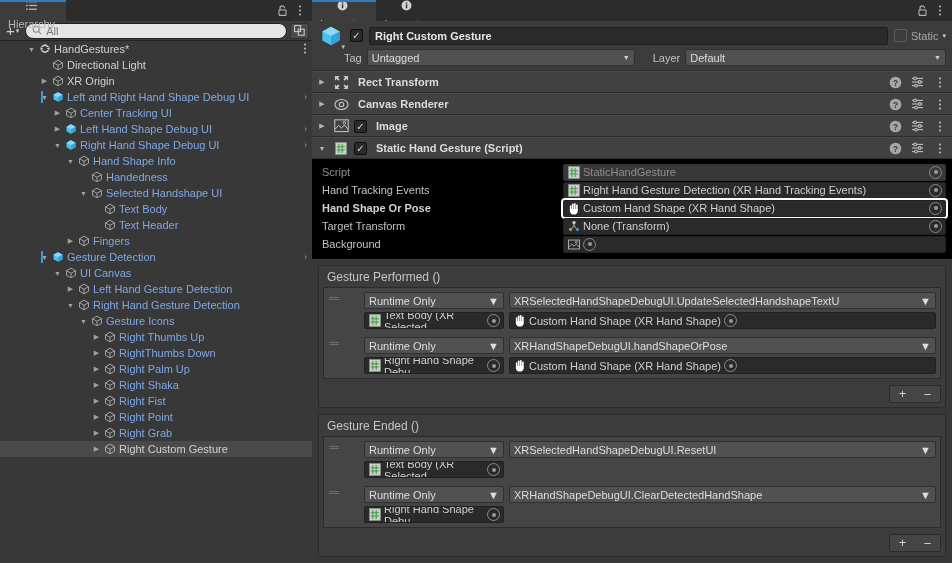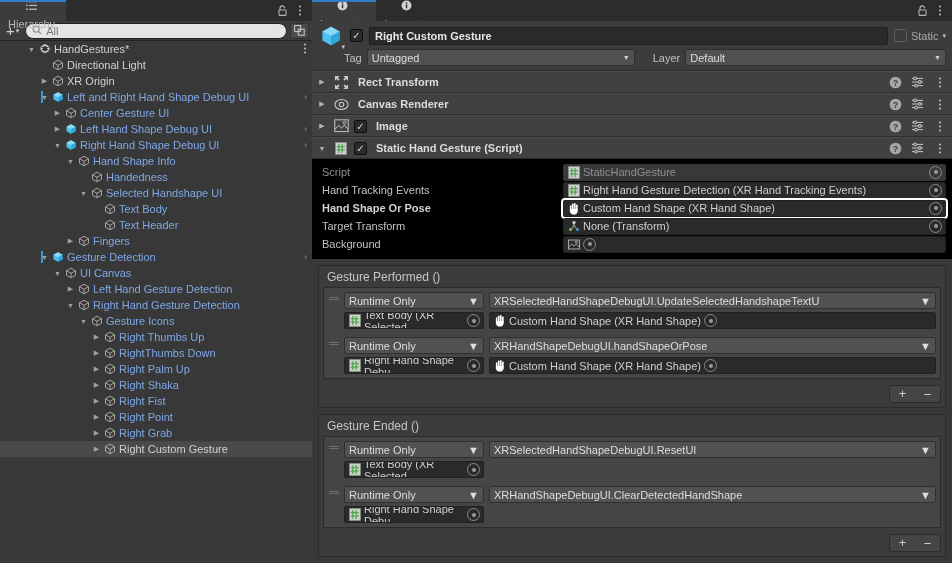--- a/index.html
+++ b/index.html
@@ -104,21 +104,21 @@
   .targetdot i { width:4px; height:4px; border-radius:50%; background:#9a9a9a; display:block;}
 
   
   .evtbox { margin:6px 6px 0 6px; background:#3c3c3c; border:1px solid #2b2b2b; }
   .evttitle { padding:4px 8px 3px 8px; color:#c6c6c6; font-size:12px; background:#3c3c3c;}
   .evtlist { border:1px solid #2b2b2b; margin:0 4px 4px 4px; background:#454545; }
   .evtrow { padding:4px 4px 4px 4px; display:flex; gap:4px; }
   .evtgrip { width:12px; display:flex; align-items:flex-start; justify-content:center; padding-top:5px; }
   .evtgrip span { display:block; width:10px; height:0; border-top:1px solid #6d6d6d; border-bottom:1px solid #6d6d6d; height:3px;}
   .evtcols { flex:1; }
-  .evtline { display:flex; gap:5px; align-items:center; margin-bottom:3px; }
+  .evtline { display:flex; gap:5px; align-items:center; margin-bottom:3px;margin-left:20px; }
   .evtline:last-child { margin-bottom:0; }
   .selL {
     width:140px; height:17px; background:#515151; border:1px solid #303030; border-radius:2px;
     display:flex; align-items:center; justify-content:space-between; padding:0 4px; color:#dedede; font-size:11px;
   }
   .selR {
     flex:1; height:17px; background:#515151; border:1px solid #303030; border-radius:2px;
     display:flex; align-items:center; justify-content:space-between; padding:0 4px; color:#dedede; font-size:11px;
     overflow:hidden; white-space:nowrap;
   }
@@ -265,21 +265,21 @@
         <div class="hrow blue">
           <span style="display:inline-block;width:52px;flex:0 0 52px;"></span>
           <span class="arrow">▶</span>
           <span class="gico">
             <svg width="12" height="12" viewBox="0 0 16 16" fill="none" stroke="#b9b9b9" stroke-width="1.1" stroke-linejoin="round">
               <path d="M8 1.6 L14 5 V11 L8 14.4 L2 11 V5 Z"></path>
               <path d="M2 5 L8 8.4 L14 5"></path>
               <path d="M8 8.4 V14.4"></path>
             </svg>
           </span>
-          <span class="lbl">Center Gesture UI</span>
+          <span class="lbl">Center Tracking UI</span>
         </div>
         <div class="hrow blue">
           <span style="display:inline-block;width:52px;flex:0 0 52px;"></span>
           <span class="arrow">▶</span>
           <span class="gico">
             <svg width="12" height="12" viewBox="0 0 16 16">
               <path d="M8 1.6 L14 5 V11 L8 14.4 L2 11 V5 Z" fill="#4ec0f0"></path>
               <path d="M8 1.6 L14 5 L8 8.4 L2 5 Z" fill="#8ad9f7"></path>
               <path d="M8 8.4 L14 5 V11 L8 14.4 Z" fill="#2fa6dc"></path>
             </svg>

